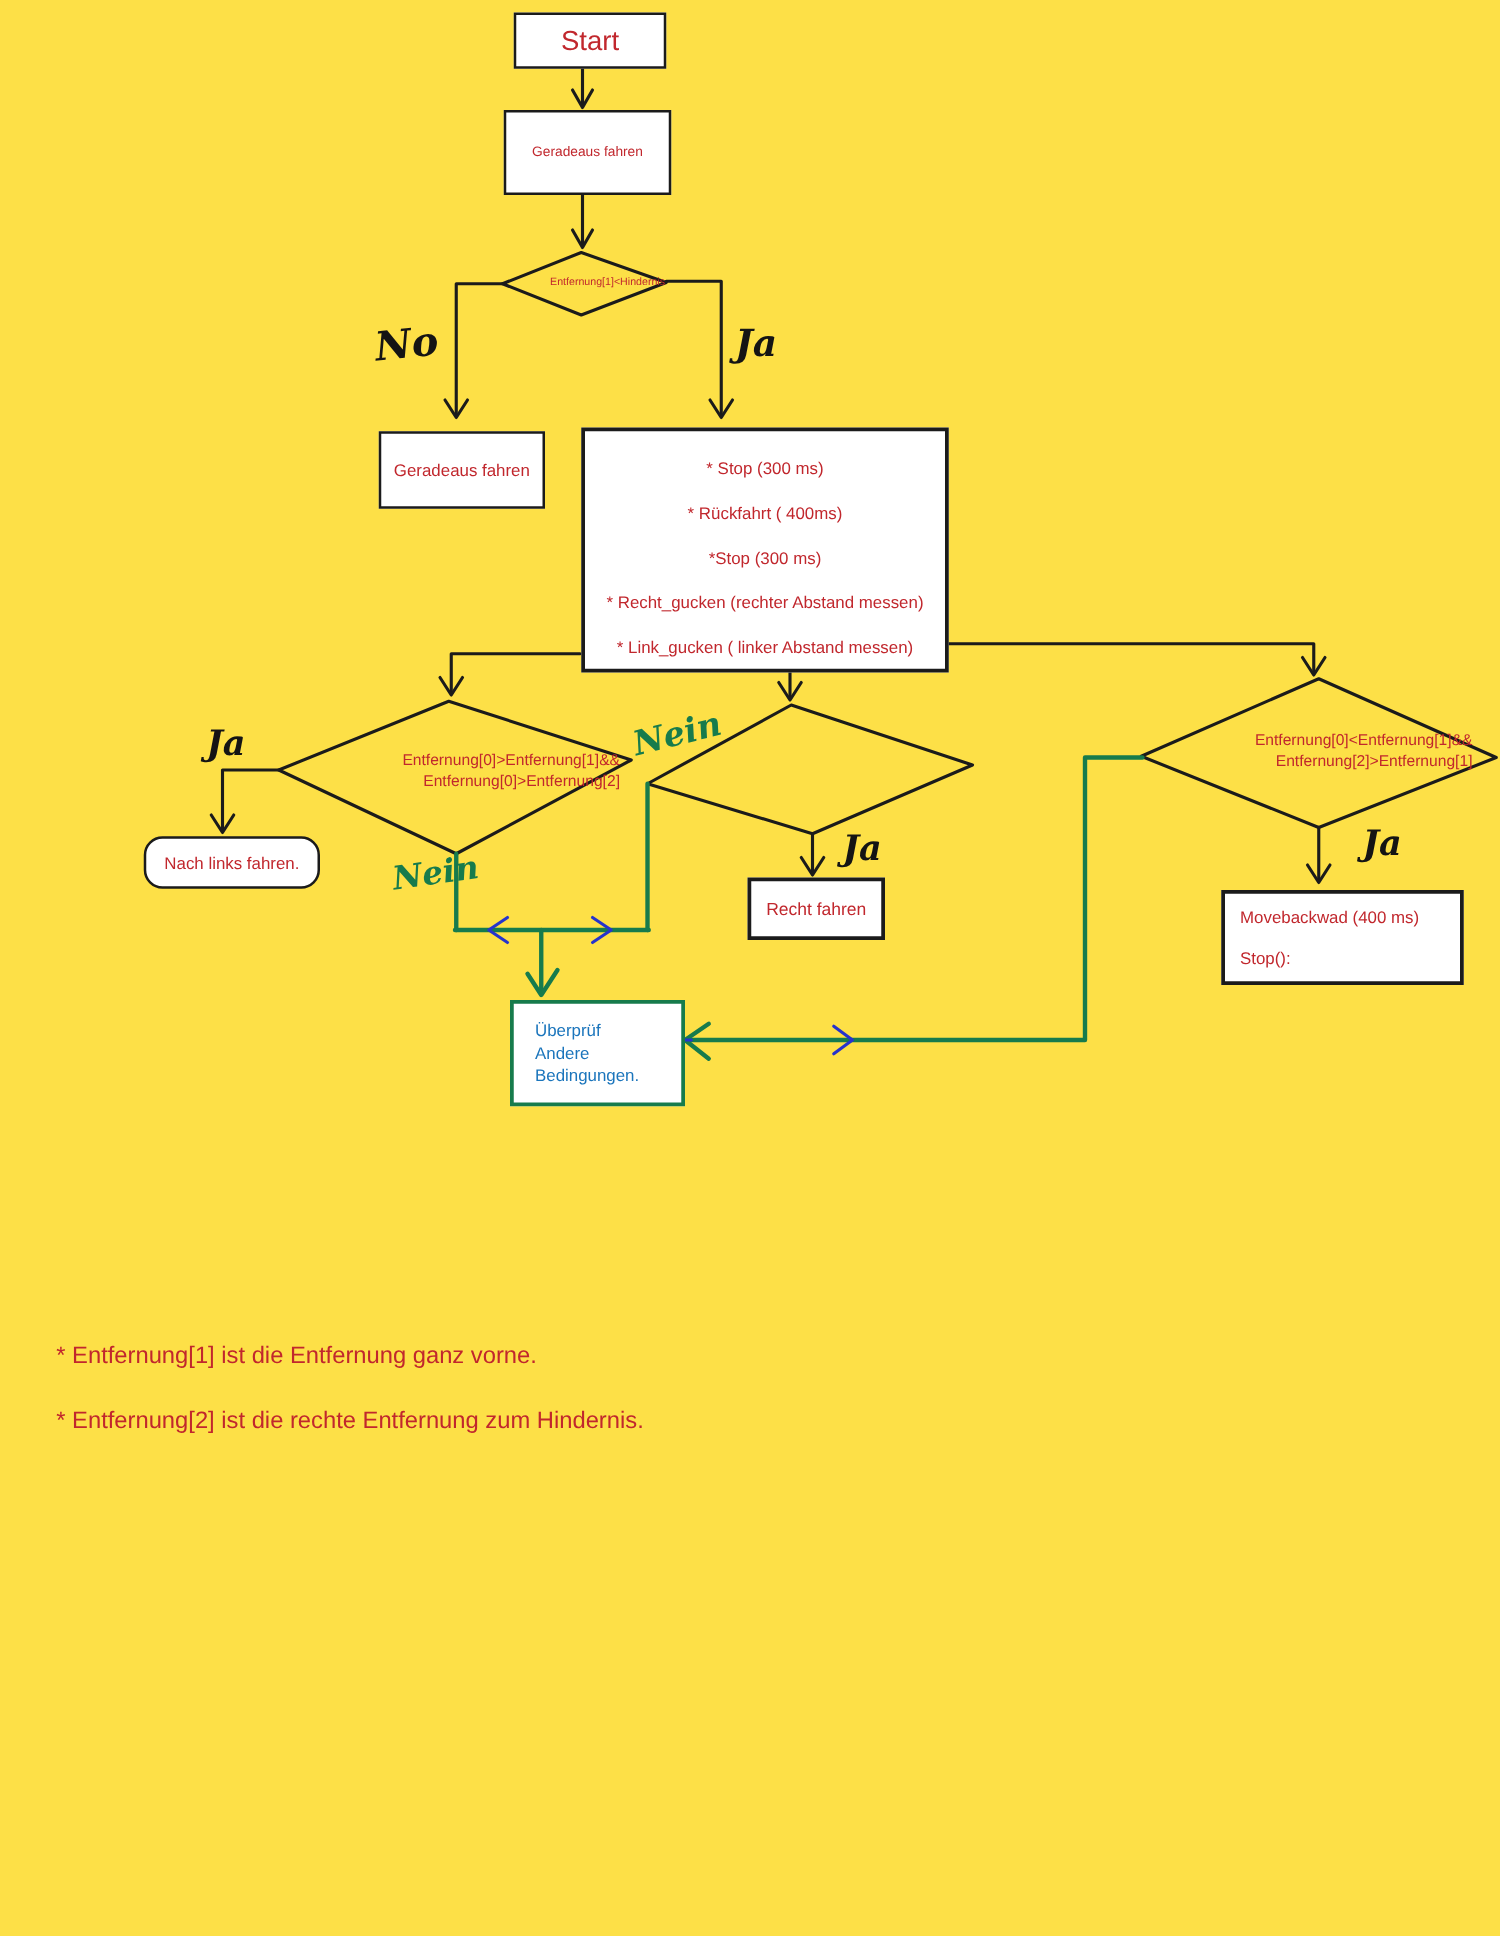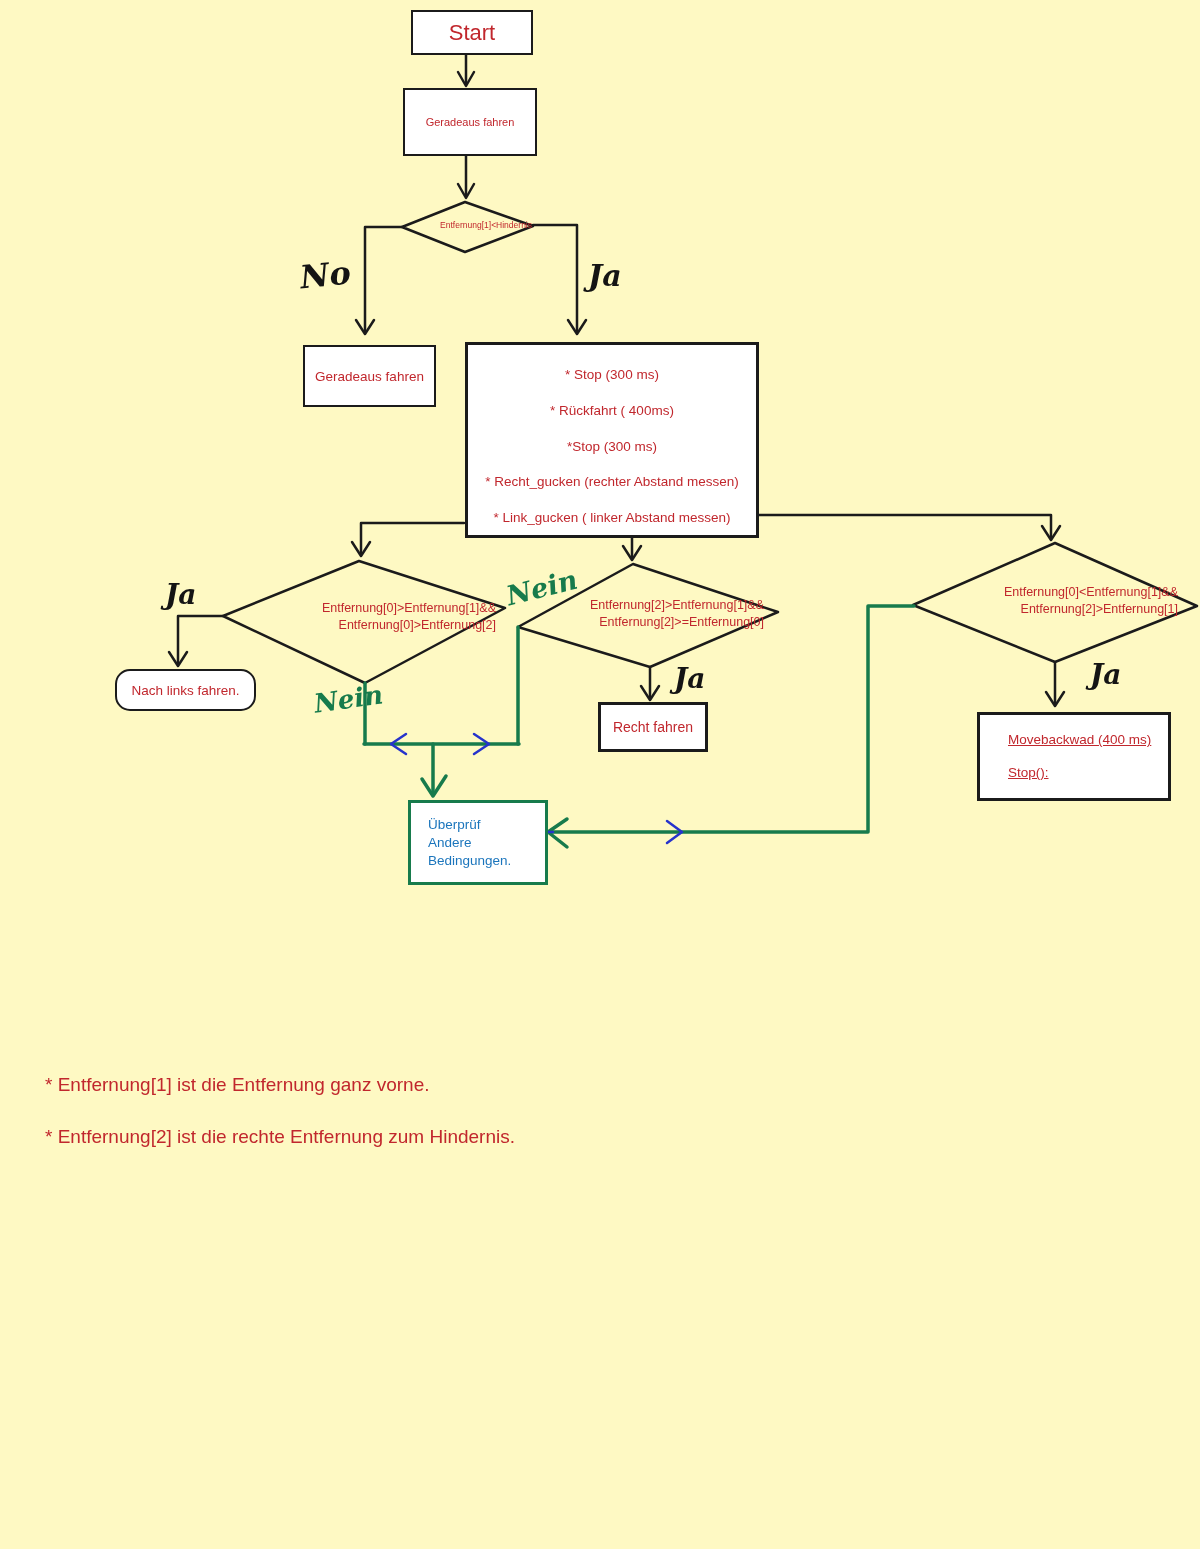--- a/index.html
+++ b/index.html
@@ -5,21 +5,21 @@
   html, body {
     margin: 0;
     padding: 0;
     background: #ffffff;
     font-family: "Liberation Sans", sans-serif;
   }
   .canvas {
     position: relative;
     width: 1200px;
     height: 1549px;
-    background: #fef9c3;
+    background: #fde047;
     overflow: hidden;
   }
   .connector-layer {
     position: absolute;
     left: 0; top: 0;
     width: 1200px;
     height: 1549px;
   }
   .node {
     position: absolute;
@@ -63,22 +63,22 @@
   .drive1-box .line{ font-size: 11px; }
   .drive2-box      { left: 303px; top: 345px; width: 133px; height: 62px; }
   .drive2-box .line{ font-size: 13.5px; }
   .actions-box     { left: 465px; top: 342px; width: 294px; height: 196px; border-width: 3px;
                      justify-content: space-between; padding-top: 13px; }
   .actions-box .line { font-size: 13.5px; line-height: 34px; }
   .nachlinks-box   { left: 115px; top: 669px; width: 141px; height: 42px; border-radius: 15px; }
   .nachlinks-box .line { font-size: 13.5px; }
   .recht-box       { left: 598px; top: 702px; width: 110px; height: 50px; border-width: 3px; }
   .recht-box .line { font-size: 14px; }
-  .move-box        { left: 977px; top: 712px; width: 194px; height: 89px; border-width: 3px;
-                     align-items: flex-start; padding-left: 28px; text-decoration: underline; }
+  .move-box        { left: 977px; top: 712px; width: 194px; height: 76px; border-width: 3px;
+                     align-items: flex-start; padding-left: 12px; }
   .move-box .line  { font-size: 13.5px; line-height: 24px; text-align: left; }
   .move-box .gap   { height: 9px; }
   .check-box       { left: 380px; top: 800px; width: 140px; height: 85px;
                      border: 3.5px solid #177b4c; align-items: flex-start; padding-left: 17px;
                      color: #1b75bc; margin-left: 28px; }
   .check-box .line { font-size: 13.5px; line-height: 18px; text-align: left; color: #1b75bc; }
   .d1-text { left: 402px; top: 220px; width: 130px; font-size: 8.5px; }
   .d2-text { left: 234px; top: 600px; width: 262px; font-size: 12.5px; }
   .d3-text { left: 524px; top: 597px; width: 240px; font-size: 12.5px; }
   .d4-text { left: 938px; top: 584px; width: 240px; font-size: 12.5px; }
@@ -195,24 +195,20 @@
     <div class="line">Bedingungen.</div>
   </div>
 
   <div class="dtext d1-text">Entfernung[1]&lt;Hindernis</div>
 
   <div class="dtext d2-text">
     <div>Entfernung[0]&gt;Entfernung[1]&amp;&amp;</div>
     <div>Entfernung[0]&gt;Entfernung[2]</div>
   </div>
 
-  <div class="dtext d3-text">
-    <div>Entfernung[2]&gt;Entfernung[1]&amp;&amp;</div>
-    <div>Entfernung[2]&gt;=Entfernung[0]</div>
-  </div>
 
   <div class="dtext d4-text">
     <div>Entfernung[0]&lt;Entfernung[1]&amp;&amp;</div>
     <div>Entfernung[2]&gt;Entfernung[1]</div>
   </div>
 
   <div class="hand lbl-no1">No</div>
   <div class="hand lbl-ja1">Ja</div>
   <div class="hand lbl-ja-left">Ja</div>
   <div class="hand green lbl-nein-left">Nein</div>

